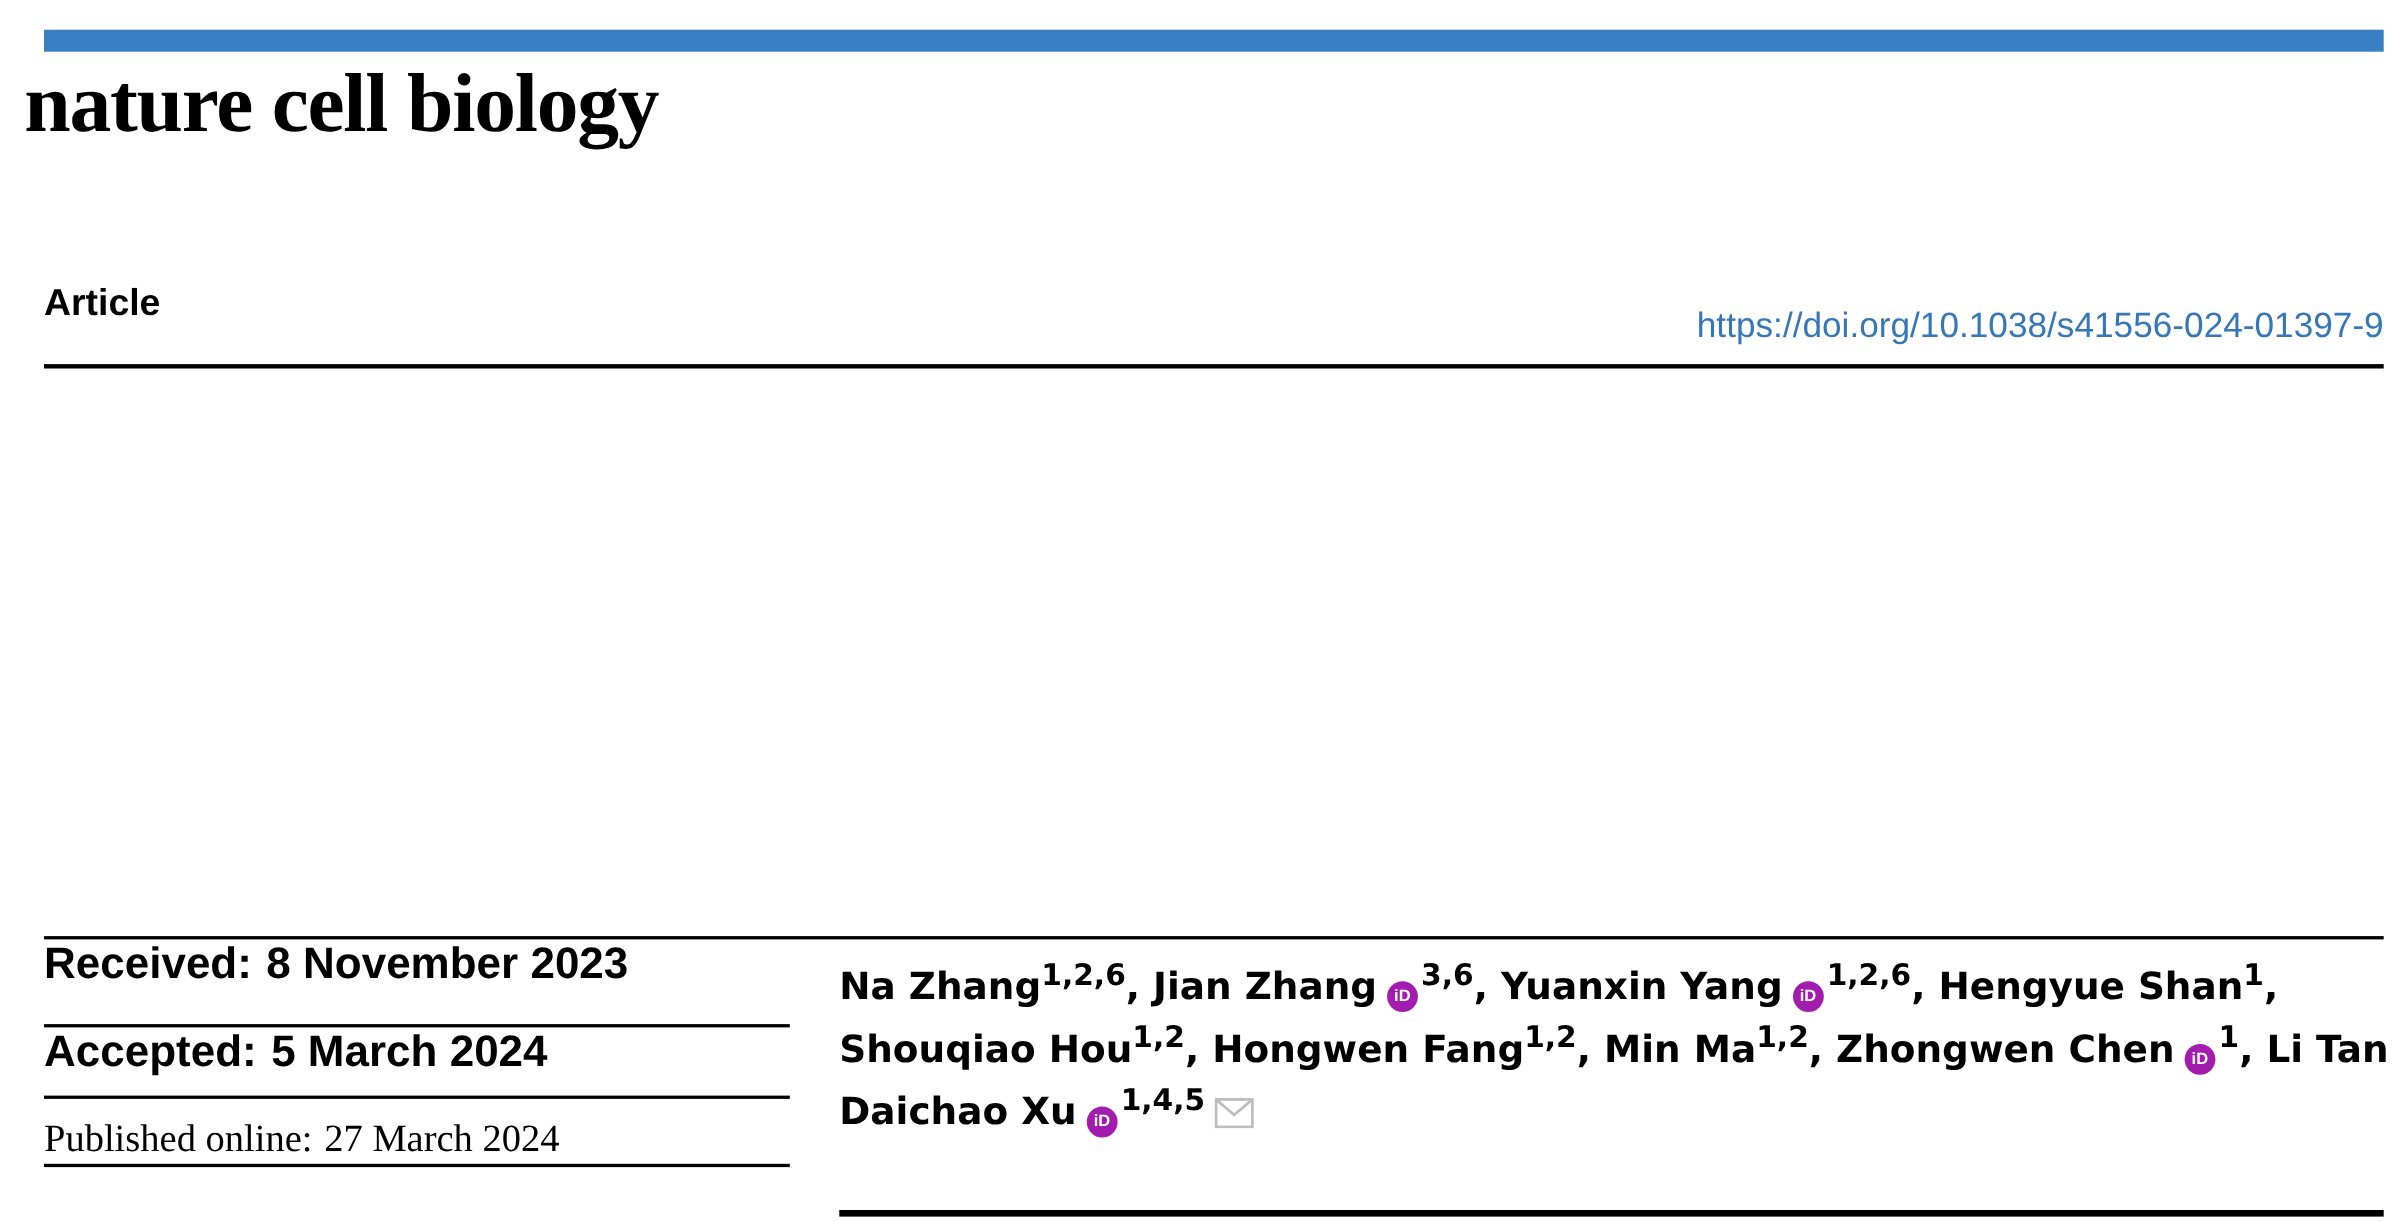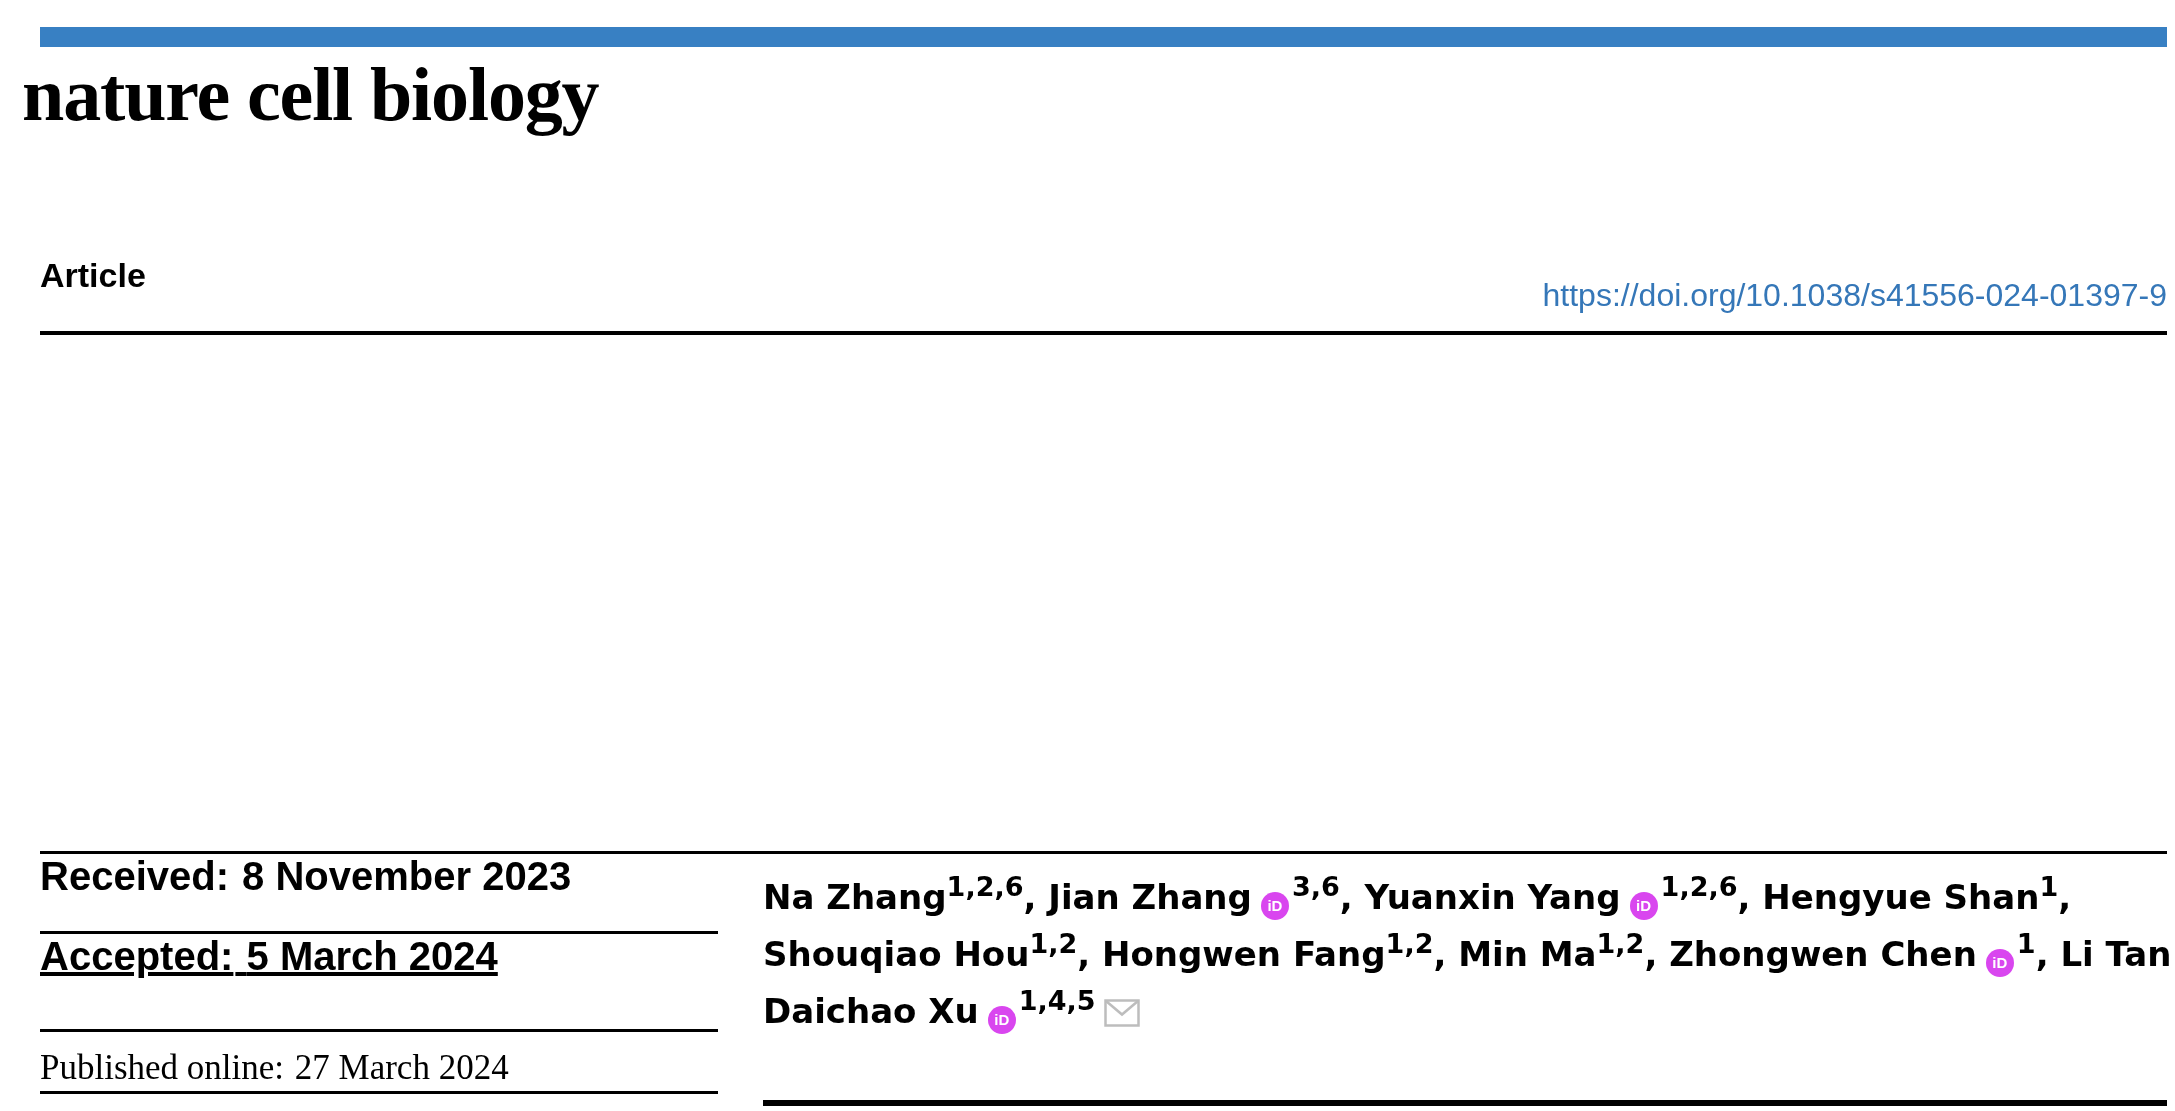--- a/index.html
+++ b/index.html
@@ -20,35 +20,35 @@
     position:absolute;left:37px;top:338px;
     font-family:"Liberation Serif",serif;font-weight:700;
     font-size:110px;line-height:115px;letter-spacing:-0.004em;white-space:nowrap;
   }
   .rule-meta{position:absolute;left:40px;top:851px;width:2127px;height:3px;background:#000;}
   .dates{position:absolute;left:40px;top:854px;width:678px;}
   .date-row{
     box-sizing:border-box;height:80px;
     border-bottom:3px solid #000;font-size:40px;font-weight:700;white-space:nowrap;
   }
-  .date-row:nth-child(2){height:98px;text-decoration:underline;}
+  .date-row:nth-child(2){height:65px;}
   .date-row:nth-child(3){
     height:62px;font-family:"Liberation Serif",serif;font-weight:400;
     font-size:35px;padding-top:16px;
   }
   .date-label{margin-right:2px;}
   .authors{
     position:absolute;left:763px;top:854px;width:1412px;padding-top:16px;
     font-family:"DejaVu Sans",sans-serif;font-weight:700;
     font-size:34px;line-height:55px;white-space:nowrap;
   }
   .aff{font-size:27px;position:relative;top:-13px;letter-spacing:0;}
   .orcid{
     display:inline-block;width:28px;height:28px;border-radius:50%;
-    background:#d946ef;color:#fff;font-family:"Liberation Sans",sans-serif;
+    background:#a21caf;color:#fff;font-family:"Liberation Sans",sans-serif;
     font-weight:700;font-size:15px;line-height:28px;text-align:center;
     margin:0 3px 0 9px;vertical-align:-2px;cursor:pointer;
   }
   .email-icon{display:inline-block;margin-left:8px;vertical-align:-4px;cursor:pointer;}
   .rule-authors{position:absolute;left:763px;top:1100px;width:1404px;height:6px;background:#000;}
 </style>
 </head>
 <body>
 
 <div id="canvas">

